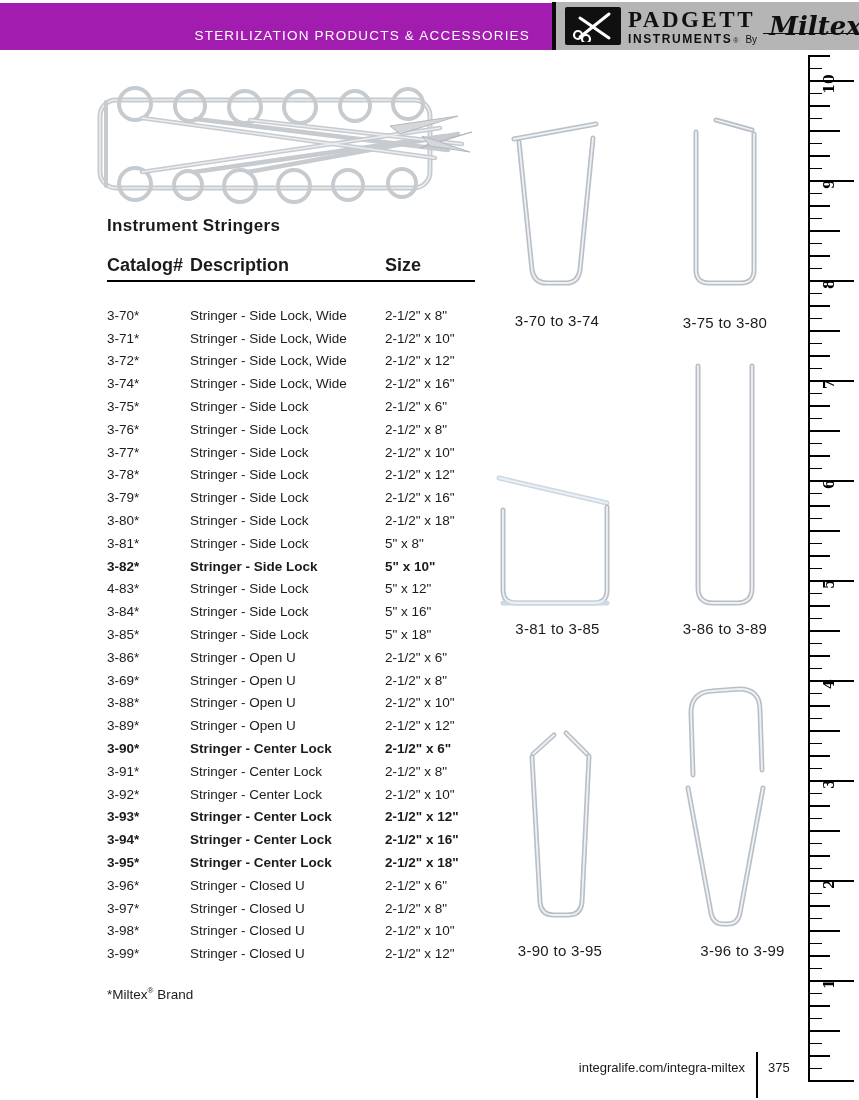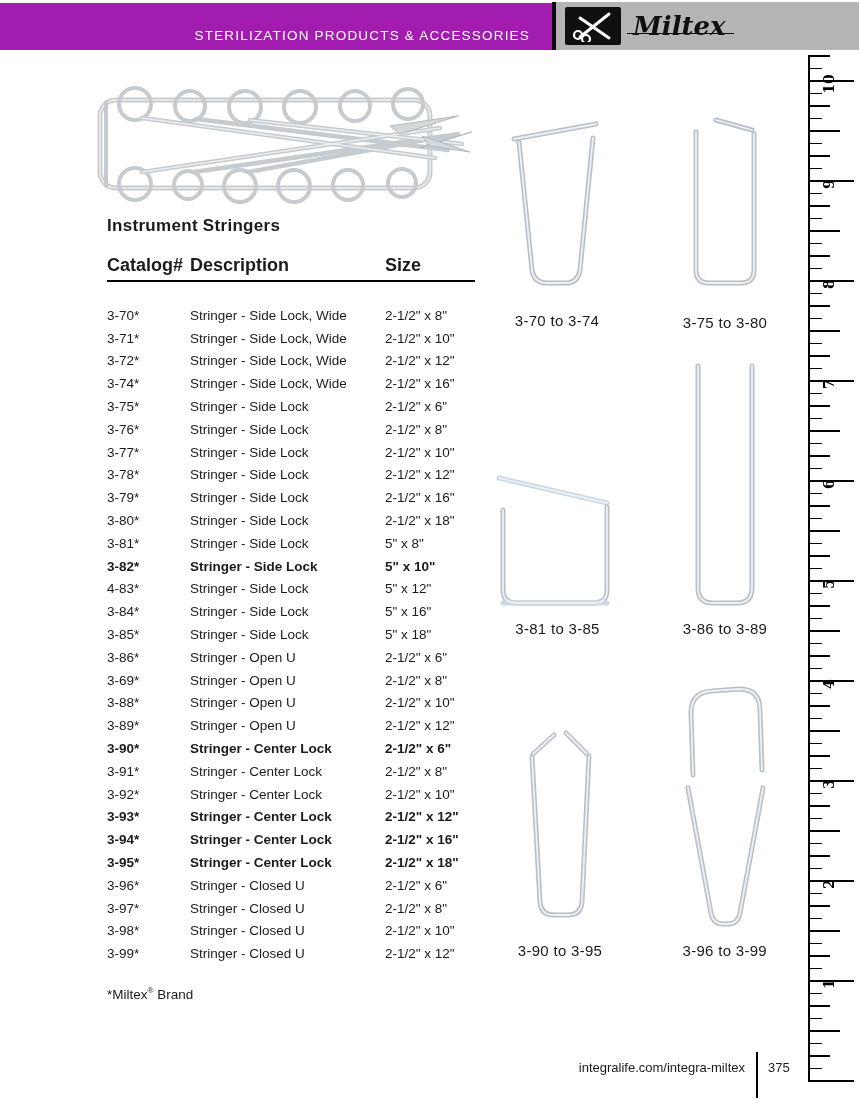--- a/index.html
+++ b/index.html
@@ -74,20 +74,28 @@
     <span>STERILIZATION PRODUCTS &amp; ACCESSORIES</span>
   </div>
   <div class="logo-box">
     <div class="logo-square">
       <svg width="44" height="32" viewBox="0 0 44 32">
         <line x1="9" y1="27" x2="38" y2="4" stroke="#fff" stroke-width="3" stroke-linecap="round"></line>
         <line x1="9" y1="8" x2="38" y2="28" stroke="#fff" stroke-width="3" stroke-linecap="round"></line>
         <circle cx="7" cy="25" r="4" fill="none" stroke="#fff" stroke-width="2.2"></circle>
         <circle cx="15" cy="29" r="4" fill="none" stroke="#fff" stroke-width="2.2"></circle>
       </svg>
+    </div>
+    <div class="logo-words">
+      <div class="logo-padgett">PADGETT</div>
+      <div class="logo-sub">
+        <span class="logo-instruments">INSTRUMENTS</span>
+        <span class="logo-reg">®</span>
+        <span class="logo-by">By</span>
+      </div>
     </div>
     <div class="logo-miltex">Miltex</div>
   </div>
 
   <div class="fig" style="left:90px;top:86px;">
     <svg width="385" height="122" viewBox="0 0 385 122">
       <rect x="10" y="14" width="330" height="88" rx="16" class="ph" stroke-width="5"></rect>
       <rect x="10" y="14" width="330" height="88" rx="16" class="ph-hi" stroke-width="1.6"></rect>
       <line x1="16" y1="16" x2="16" y2="100" class="ph" stroke-width="4"></line>
       <g class="ph" stroke-width="4">
@@ -334,21 +342,21 @@
   <div class="fig-caption" style="left:500px;top:942px;width:120px;">3-90 to 3-95</div>
 
   <div class="fig" style="left:678px;top:675px;">
     <svg width="92" height="268" viewBox="0 0 92 268">
       <path d="M15,100 L13,38 Q13,17 34,16 L61,14 Q82,14 82,35 L84,95" class="wire"></path>
       <path d="M15,100 L13,38 Q13,17 34,16 L61,14 Q82,14 82,35 L84,95" class="wire-hi"></path>
       <path d="M10,113 L33,238 Q35,249 45,249 L50,249 Q60,249 62,238 L85,113" class="wire"></path>
       <path d="M10,113 L33,238 Q35,249 45,249 L50,249 Q60,249 62,238 L85,113" class="wire-hi"></path>
     </svg>
   </div>
-  <div class="fig-caption" style="left:642px;top:942px;width:125px;text-align:right;">3-96 to 3-99</div>
+  <div class="fig-caption" style="left:680px;top:942px;width:125px;">3-96 to 3-99</div>
 
   <div class="footnote">
     <span>*Miltex</span><sup>®</sup><span> Brand</span>
   </div>
 
   <div class="footer-url">integralife.com/integra-miltex</div>
   <div class="footer-div"></div>
   <div class="footer-page">375</div>
 
   <div class="ruler">

